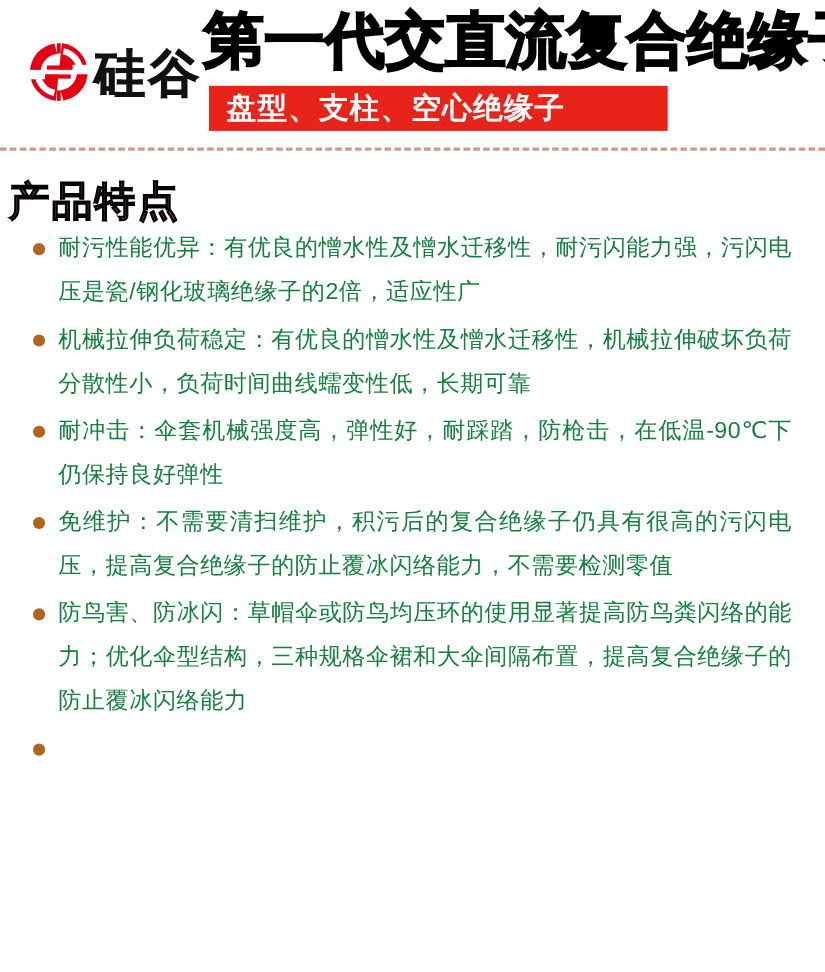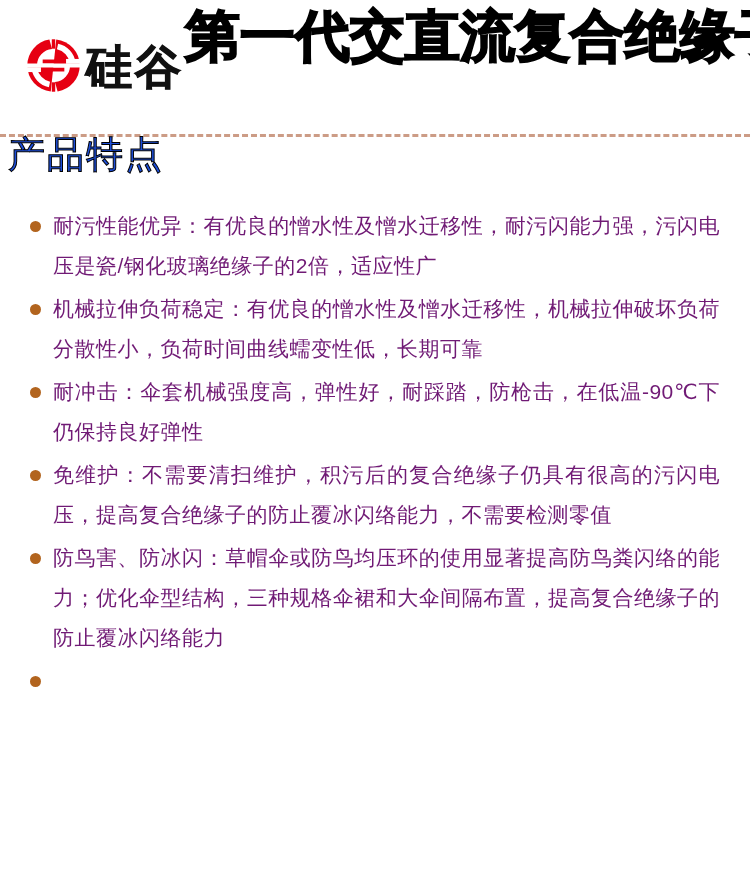--- a/index.html
+++ b/index.html
@@ -34,36 +34,36 @@
     color: #ffffff; font-size: 27px; font-weight: bold;
     line-height: 41px; padding-left: 16px;
     letter-spacing: 1px;
   }
   .dashed-divider {
     position: absolute; left: 0; top: 134px; width: 750px; height: 0;
     border-top: 3px dashed #cc9c86;
   }
   
   .section-title {
-    position: absolute; left: 8px; top: 130px;
-    font-size: 37px; font-weight: 400; color: #1d4ed8;
+    position: absolute; left: 8px; top: 158px;
+    font-size: 37px; font-weight: 700; color: #c2410c;
     -webkit-text-stroke: 1px #000000;
     letter-spacing: 2px;
   }
   .features-list {
     position: absolute; left: 30px; top: 206px; width: 690px;
     margin: 0; padding: 0; list-style: none;
   }
   .feature-item {
     position: relative;
     padding-left: 23px;
     margin: 0 0 3px 0;
     font-size: 21px;
     line-height: 40px;
-    color: #701a75;
+    color: #15803d;
     letter-spacing: 0.5px;
     text-align: justify;
   }
   .bullet-dot {
     position: absolute; left: 0; top: 15px;
     width: 11px; height: 11px; border-radius: 50%;
     background: #b2641e;
   }
 </style>
 </head>
@@ -90,20 +90,21 @@
       <use href="#half" transform="rotate(180 100 100)"></use>
 
       <rect x="0" y="93" width="200" height="14" fill="#ffffff"></rect>
     </g>
   </svg>
 
   <div class="brand-name">硅谷</div>
 
   <div class="main-title">第一代交直流复合绝缘子</div>
 
+  <div class="sub-banner">盘型、支柱、空心绝缘子</div>
 </div>
 
 <div class="dashed-divider"></div>
 
 <div class="section-title">产品特点</div>
 
 <ul class="features-list">
   <li class="feature-item">
     <span class="bullet-dot"></span>
     <span>耐污性能优异：有优良的憎水性及憎水迁移性，耐污闪能力强，污闪电压是瓷/钢化玻璃绝缘子的2倍，适应性广</span>

